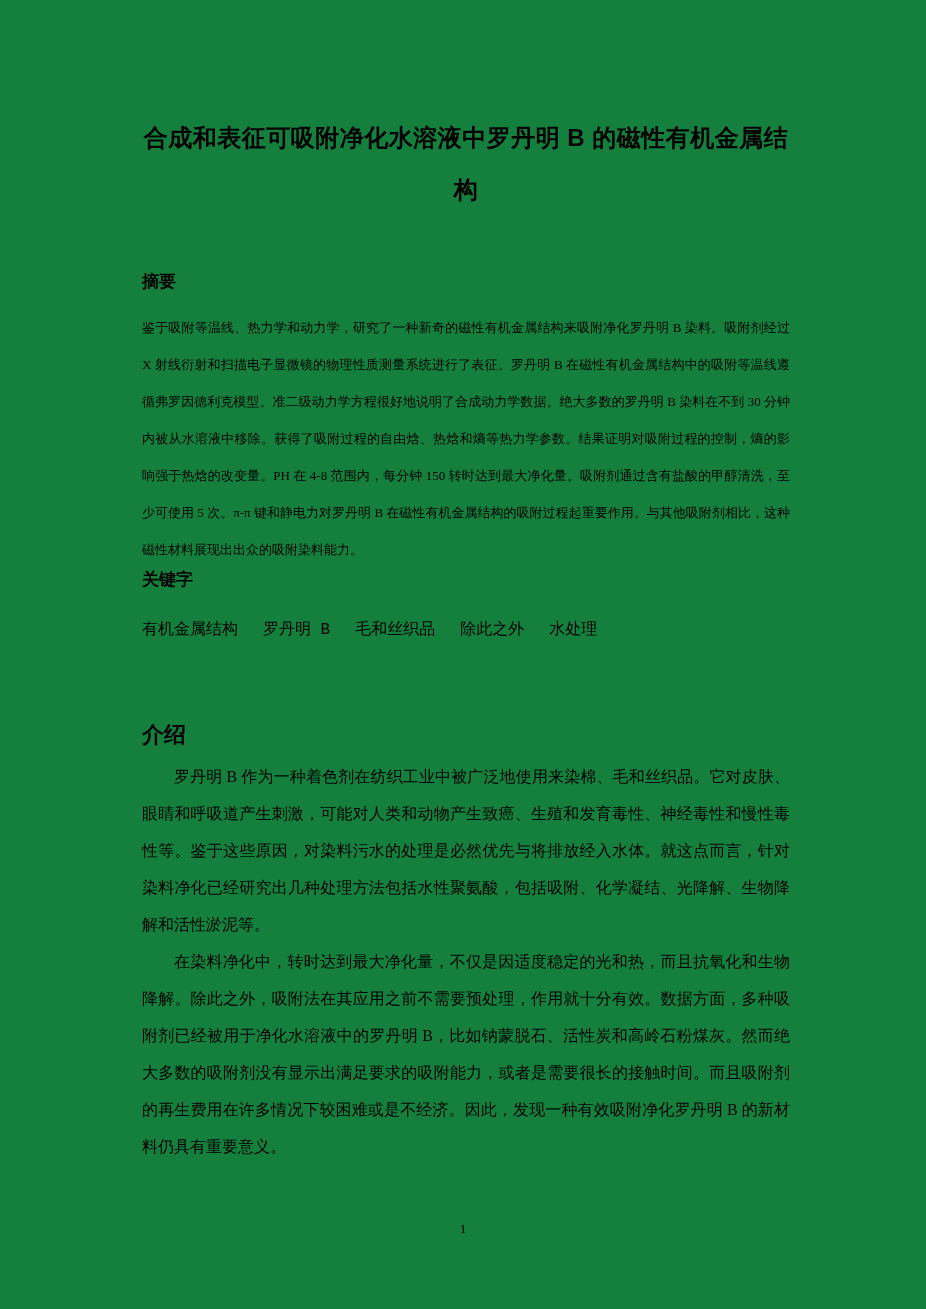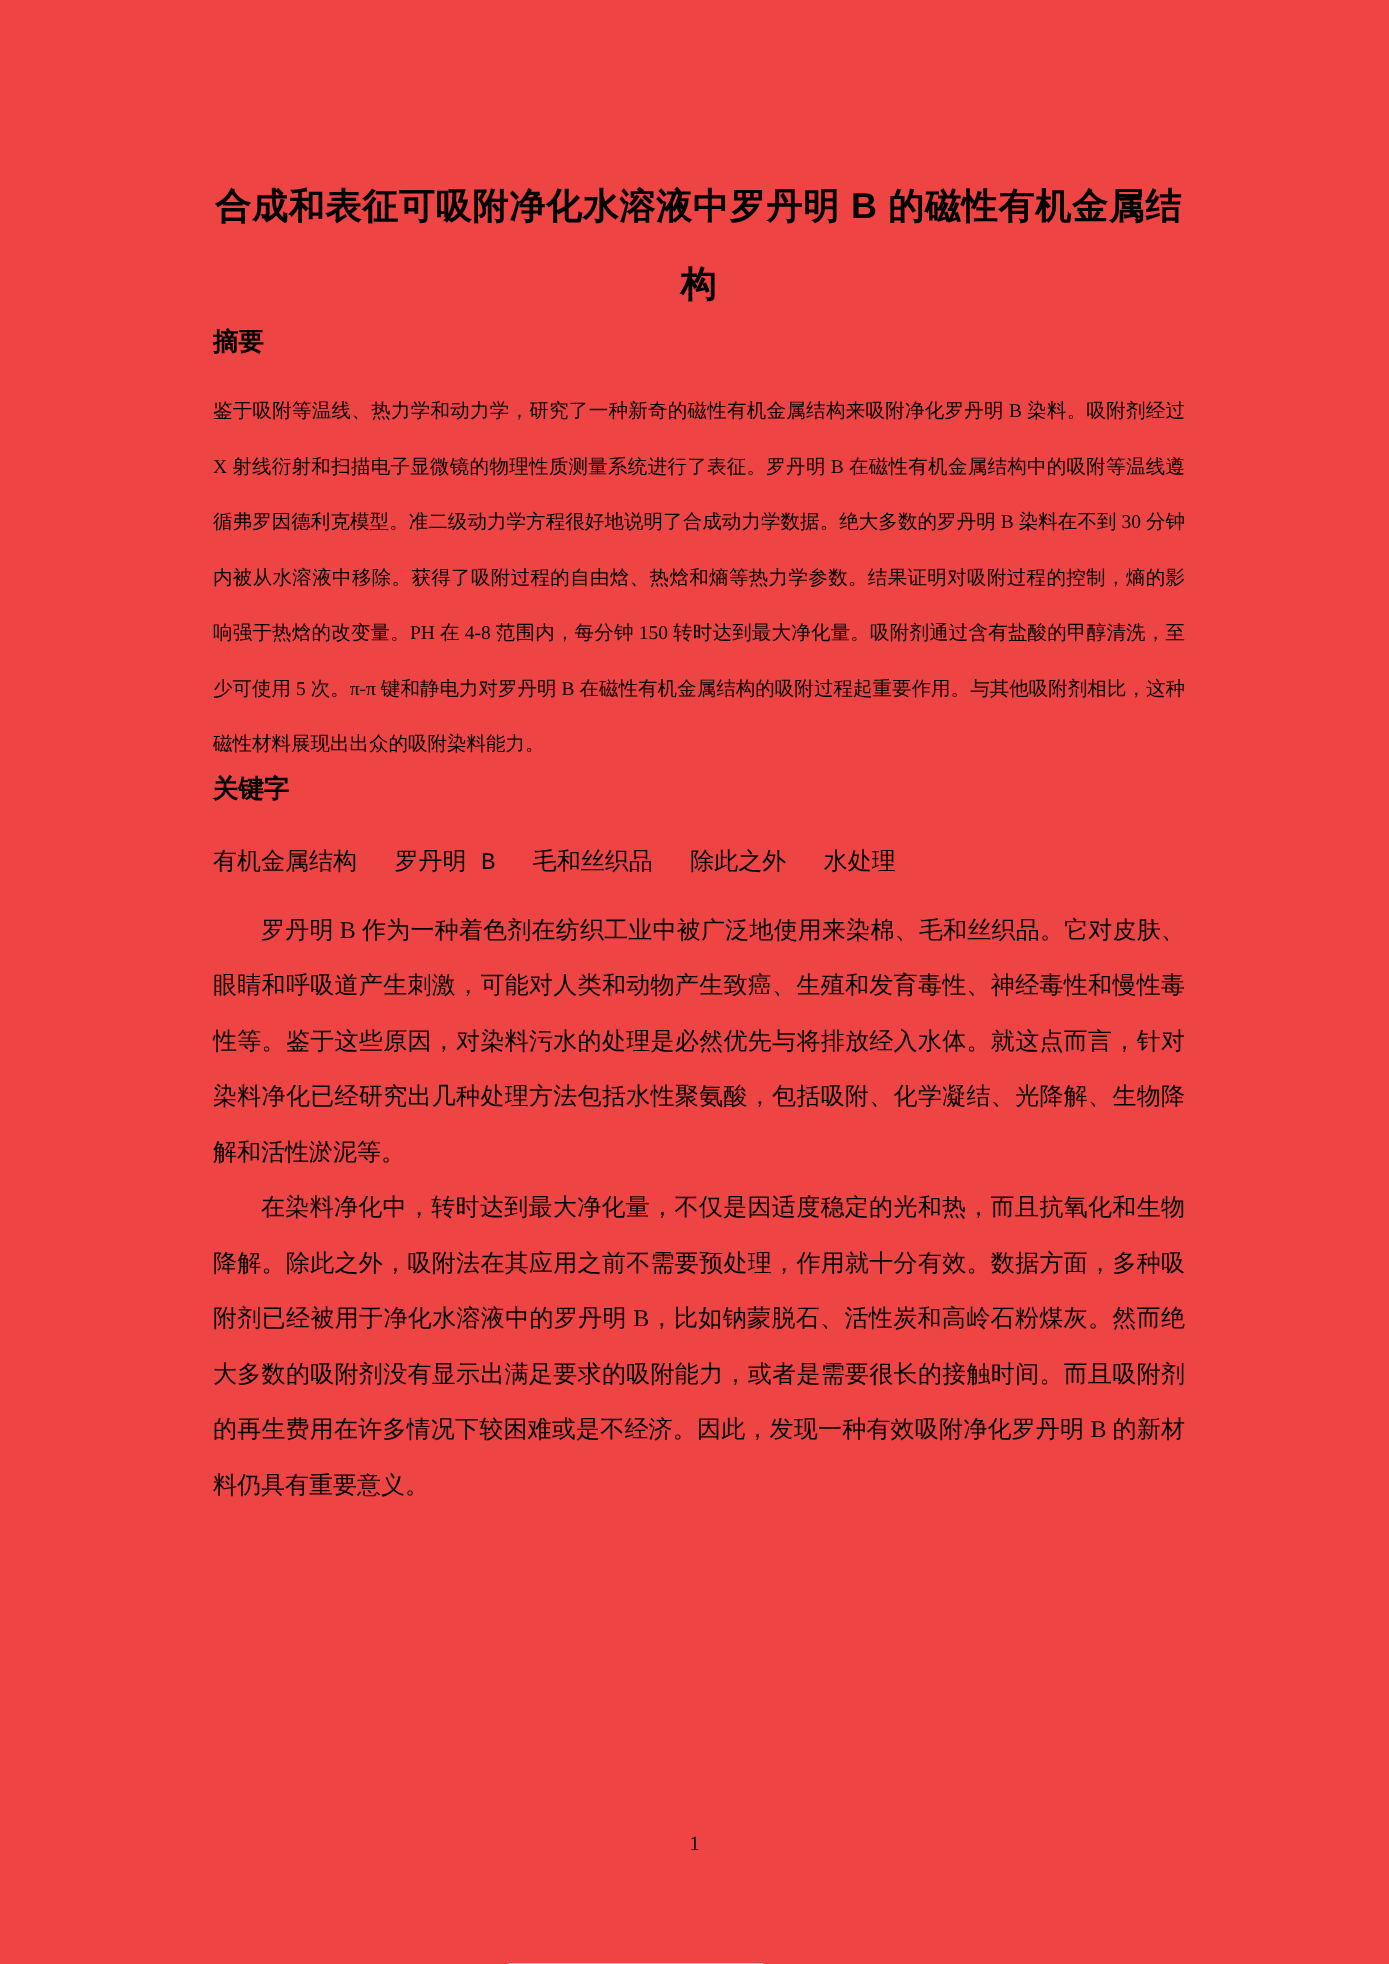--- a/index.html
+++ b/index.html
@@ -4,21 +4,21 @@
 <style>
   html, body {
     margin: 0;
     padding: 0;
     background: #ffffff;
   }
   .page {
     position: relative;
     width: 926px;
     height: 1309px;
-    background: #ef4444;
+    background: #15803d;
     color: #000000;
     font-family: "Liberation Serif", serif;
     overflow: hidden;
   }
   .content {
     position: absolute;
     left: 142px;
     top: 0;
     width: 648px;
   }
@@ -32,21 +32,21 @@
     letter-spacing: 0.5px;
   }
   .section-heading {
     margin: 0;
     font-family: "Liberation Sans", sans-serif;
     font-weight: 700;
     font-size: 17px;
     line-height: 24px;
     text-align: left;
   }
-  .abstract-heading { }
+  .abstract-heading { margin-top: 54px; }
   .abstract-body {
     margin: 15px 0 0 0;
     font-size: 13px;
     line-height: 37px;
     text-align: justify;
   }
   .keywords-heading { }
   .keywords-line {
     margin: 18px 0 0 0;
     font-size: 16px;
@@ -94,20 +94,21 @@
     <h2 class="section-heading keywords-heading">关键字</h2>
 
     <p class="keywords-line">
       <span class="keyword">有机金属结构</span>
       <span class="keyword">罗丹明 B</span>
       <span class="keyword">毛和丝织品</span>
       <span class="keyword">除此之外</span>
       <span class="keyword">水处理</span>
     </p>
 
+    <h2 class="section-heading intro-heading">介绍</h2>
 
     <p class="body-para intro-first">罗丹明 B 作为一种着色剂在纺织工业中被广泛地使用来染棉、毛和丝织品。它对皮肤、眼睛和呼吸道产生刺激，可能对人类和动物产生致癌、生殖和发育毒性、神经毒性和慢性毒性等。鉴于这些原因，对染料污水的处理是必然优先与将排放经入水体。就这点而言，针对染料净化已经研究出几种处理方法包括水性聚氨酸，包括吸附、化学凝结、光降解、生物降解和活性淤泥等。</p>
 
     <p class="body-para">在染料净化中，转时达到最大净化量，不仅是因适度稳定的光和热，而且抗氧化和生物降解。除此之外，吸附法在其应用之前不需要预处理，作用就十分有效。数据方面，多种吸附剂已经被用于净化水溶液中的罗丹明 B，比如钠蒙脱石、活性炭和高岭石粉煤灰。然而绝大多数的吸附剂没有显示出满足要求的吸附能力，或者是需要很长的接触时间。而且吸附剂的再生费用在许多情况下较困难或是不经济。因此，发现一种有效吸附净化罗丹明 B 的新材料仍具有重要意义。</p>
 
   </div>
 
   <div class="page-footer">1</div>
 </div>
 

